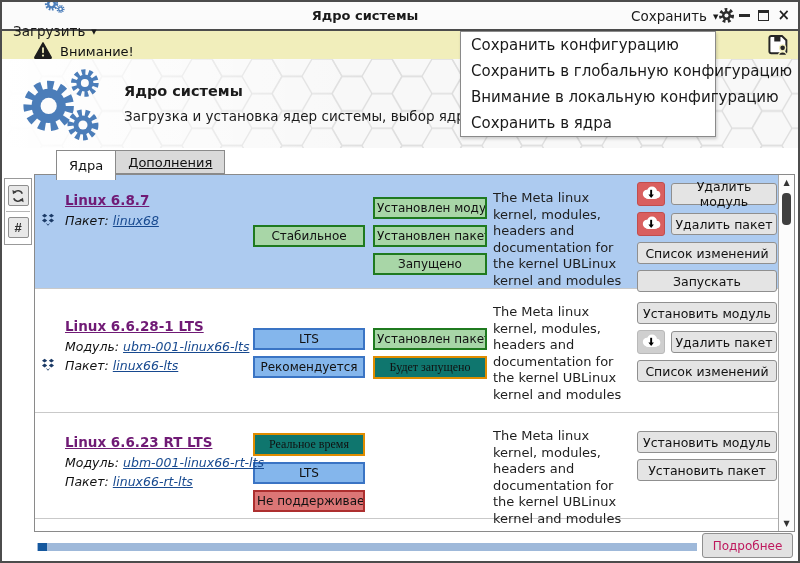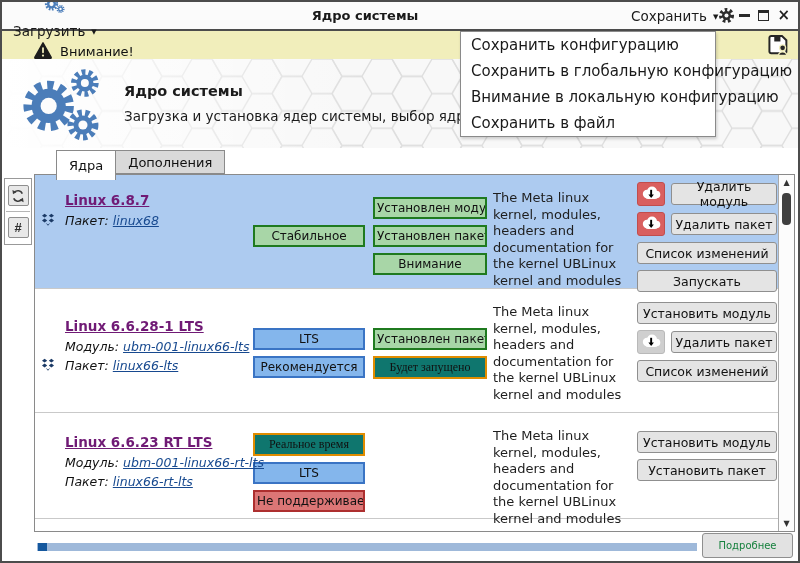--- a/index.html
+++ b/index.html
@@ -22,21 +22,21 @@
   
   .header{position:absolute;left:0;right:0;top:57px;height:89px;overflow:hidden;background:#fafafa;}
   .hexbg{position:absolute;left:0;top:0;}
   .head-in{position:relative;display:flex;align-items:center;gap:16px;padding-left:14px;height:100%;}
   .head-title{font-size:14.5px;font-weight:bold;color:#1b1b1b;margin-bottom:9px;}
   .head-sub{font-size:13.5px;color:#1b1b1b;}
   
   .tabs{position:absolute;left:54px;top:148px;display:flex;z-index:5;}
   .tab{height:24px;padding:0 12px;display:flex;align-items:center;font-size:13px;color:#111;border:1px solid #8a8a8a;background:#d9d9d9;box-sizing:border-box;}
   .tab.active{background:#fff;height:30px;border-bottom:none;z-index:6;}
-  .tab + .tab{border-left:none;}
+  .tab + .tab{border-left:none;text-decoration:underline;}
   
   .sidepanel{position:absolute;left:2px;top:176px;width:28px;background:#fff;border:1px solid #999;box-sizing:border-box;display:flex;flex-direction:column;align-items:center;padding:4px 0;}
   .side-btn{width:21px;height:21px;background:#e8e8e8;border:1px solid #8f8f8f;border-radius:2px;display:flex;align-items:center;justify-content:center;margin:2px 0;font-size:13px;font-weight:bold;color:#2e2e2e;padding:0;}
   .side-sep{width:24px;height:1px;background:#b5b5b5;margin:3px 0;}
   
   .list{position:absolute;left:32px;top:172px;width:761px;height:358px;border:1px solid #8a8a8a;background:#fff;box-sizing:border-box;}
   .rows{position:absolute;left:0;top:0;right:15px;bottom:0;overflow:hidden;}
   .row{position:relative;box-sizing:border-box;border-bottom:1px solid #c9c9c9;padding:5px 0 0 4px;display:grid;grid-template-columns:208px 116px 118px 140px 140px;column-gap:4px;}
   .row.selected{background:#adcbf0;}
   .r1{height:114px;}.r2{height:124px;}.r3{height:106px;}
@@ -60,21 +60,21 @@
   .icon-gray{background:#cfcfcf;border-color:#b9b9b9;}
   .pushbtn{flex:1;height:22px;background:#e4e4e4;border:1px solid #8f8f8f;border-radius:3px;font-size:12.5px;color:#111;font-family:inherit;display:flex;align-items:center;justify-content:center;padding:0;}
   
   .vscroll{position:absolute;top:0;right:0;bottom:0;width:15px;border-left:1px solid #aaa;background:#fcfcfc;}
   .sarrow{position:absolute;left:0;right:0;text-align:center;font-size:8px;color:#333;}
   .sup{top:3px;}.sdown{bottom:3px;}
   .thumb{position:absolute;left:3px;top:18px;width:9px;height:32px;background:#3f3f3f;border-radius:4px;}
   
   .pbar{position:absolute;left:35px;top:541px;width:660px;height:8px;background:#9fb9da;}
   .pchunk{position:absolute;left:1px;top:0;bottom:0;width:9px;background:#15589e;}
-  .details-btn{position:absolute;left:700px;top:531px;width:91px;height:25px;background:#e2e2e2;border:1px solid #8f8f8f;border-radius:3px;font-size:10px;color:#15803d;font-family:inherit;}
+  .details-btn{position:absolute;left:700px;top:531px;width:91px;height:25px;background:#e2e2e2;border:1px solid #8f8f8f;border-radius:3px;font-size:12px;color:#be185d;font-family:inherit;}
   
   .dropdown{position:absolute;left:458px;top:29px;width:256px;background:#fff;border:1px solid #8a8a8a;z-index:50;box-shadow:1px 2px 3px rgba(0,0,0,0.18);box-sizing:border-box;}
   .dd-item{padding:4px 10px;font-size:15px;color:#1a1a1a;white-space:nowrap;}
   .hidden-defs{position:absolute;width:0;height:0;overflow:hidden;}
 </style>
 </head>
 <body>
 
 <svg class="hidden-defs" aria-hidden="true">
   <defs>
@@ -218,21 +218,21 @@
             <span>Пакет:</span>
             <a class="lnk">linux68</a>
           </div>
         </div>
         <div class="bstack">
           <div class="badge b-green">Стабильное</div>
         </div>
         <div class="bstack">
           <div class="badge b-green">Установлен модуль</div>
           <div class="badge b-green">Установлен пакет</div>
-          <div class="badge b-green">Внимание</div>
+          <div class="badge b-green">Запущено</div>
         </div>
         <div class="desc">The Meta linux kernel, modules, headers and documentation for the kernel UBLinux kernel and modules</div>
         <div class="btns">
           <div class="btnrow">
             <span class="icon-btn icon-red">
               <svg width="26" height="22" viewBox="0 0 26 22">
                   <use href="#cloud-dl"></use>
                 </svg>
             </span>
             <button class="pushbtn">Удалить модуль</button>
@@ -338,16 +338,16 @@
 
   <div class="pbar">
     <div class="pchunk"></div>
   </div>
   <button class="details-btn">Подробнее</button>
 
   <div class="dropdown">
     <div class="dd-item">Сохранить конфигурацию</div>
     <div class="dd-item">Сохранить в глобальную конфигурацию</div>
     <div class="dd-item">Внимание в локальную конфигурацию</div>
-    <div class="dd-item">Сохранить в файл</div>
+    <div class="dd-item">Сохранить в ядра</div>
   </div>
 
 </div>
 
 </body></html>

